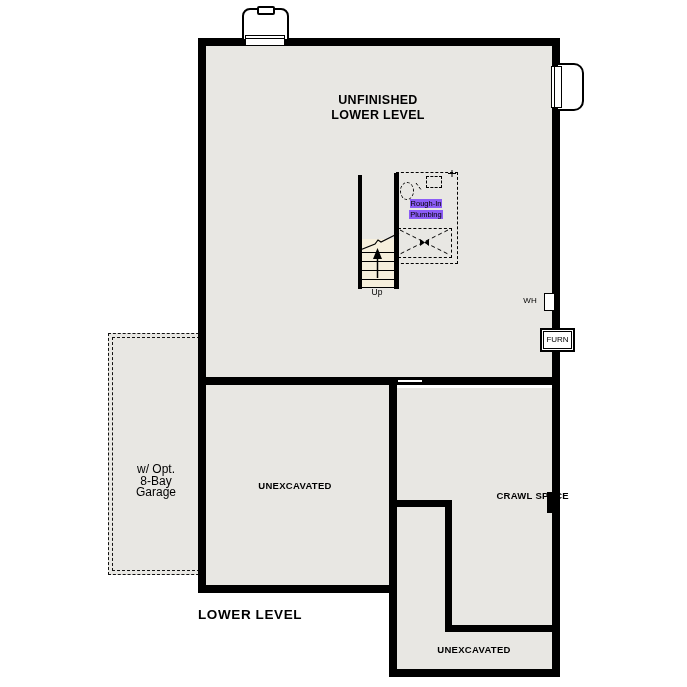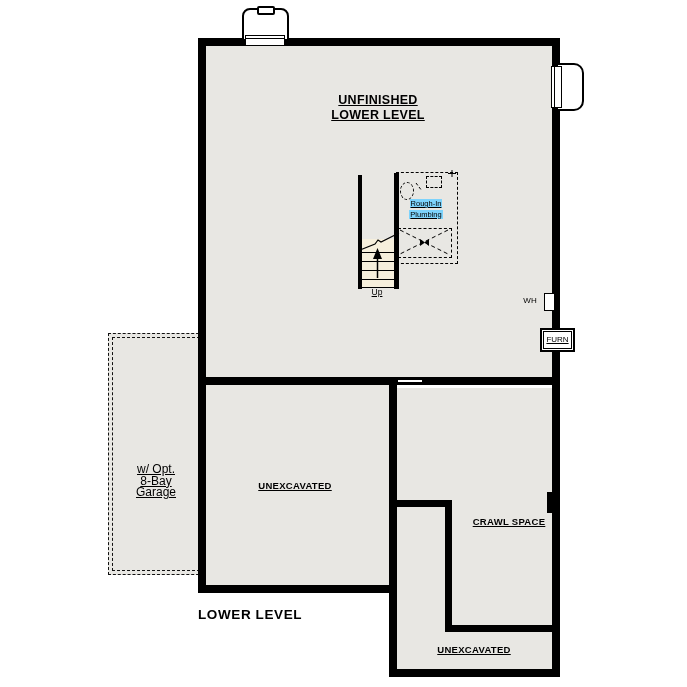--- a/index.html
+++ b/index.html
@@ -6,27 +6,27 @@
   .plan{
     position:relative;width:687px;height:687px;background:#ffffff;
     font-family:"Liberation Sans", sans-serif;color:#000;overflow:hidden;
   }
   .abs{position:absolute;}
   .floor{position:absolute;background:#e8e7e3;}
   .wall{position:absolute;background:#000;}
   .whiteseg{position:absolute;background:#ffffff;}
   .label{position:absolute;color:#000;white-space:nowrap;}
   .bold{font-weight:bold;}
-  .center{text-align:center;text-decoration:underline;}
+  .center{text-align:center;}
   .dashed{position:absolute;border:1.5px dashed #000;background:transparent;}
   .thin-dashed{position:absolute;border:1px dashed #000;background:transparent;}
   .well{position:absolute;background:#fff;border:2px solid #000;}
   .winbox{position:absolute;background:#fff;border:1.5px solid #000;}
   .svg-overlay{position:absolute;left:0;top:0;pointer-events:none;}
-  .halo{background:#7dd3fc;padding:0 1px;}
+  .halo{background:#8b5cf6;padding:0 1px;}
 </style>
 </head>
 <body>
 
 <div class="plan">
 
   <div class="abs" style="left:108px;top:333px;width:94px;height:240px;background:#e8e7e3;border:1px dashed #111;">
     <div class="thin-dashed" style="left:3px;top:3px;right:3px;bottom:3px;border-color:#111;"></div>
   </div>
 
@@ -127,19 +127,19 @@
   <div class="label" style="left:518px;top:296px;width:24px;font-size:8px;text-align:center;">WH</div>
 
   <div class="label center" style="left:126px;top:432px;width:60px;font-size:12px;line-height:11.5px;margin-top:32px;">
     <div>w/ Opt.</div>
     <div>8-Bay</div>
     <div>Garage</div>
   </div>
 
   <div class="label bold center" style="left:225px;top:480px;width:140px;font-size:9.5px;letter-spacing:.3px;">UNEXCAVATED</div>
 
-  <div class="label bold center" style="left:449px;top:516px;width:120px;font-size:9.5px;letter-spacing:.3px;">CRAWL SPACE</div>
+  <div class="label bold center" style="left:449px;top:490px;width:120px;font-size:9.5px;letter-spacing:.3px;text-align:right;">CRAWL SPACE</div>
 
   <div class="label bold center" style="left:404px;top:644px;width:140px;font-size:9.5px;letter-spacing:.3px;">UNEXCAVATED</div>
 
   <div class="label bold" style="left:198px;top:607px;font-size:13.5px;letter-spacing:.6px;">LOWER LEVEL</div>
 
 </div>
 
 </body></html>

